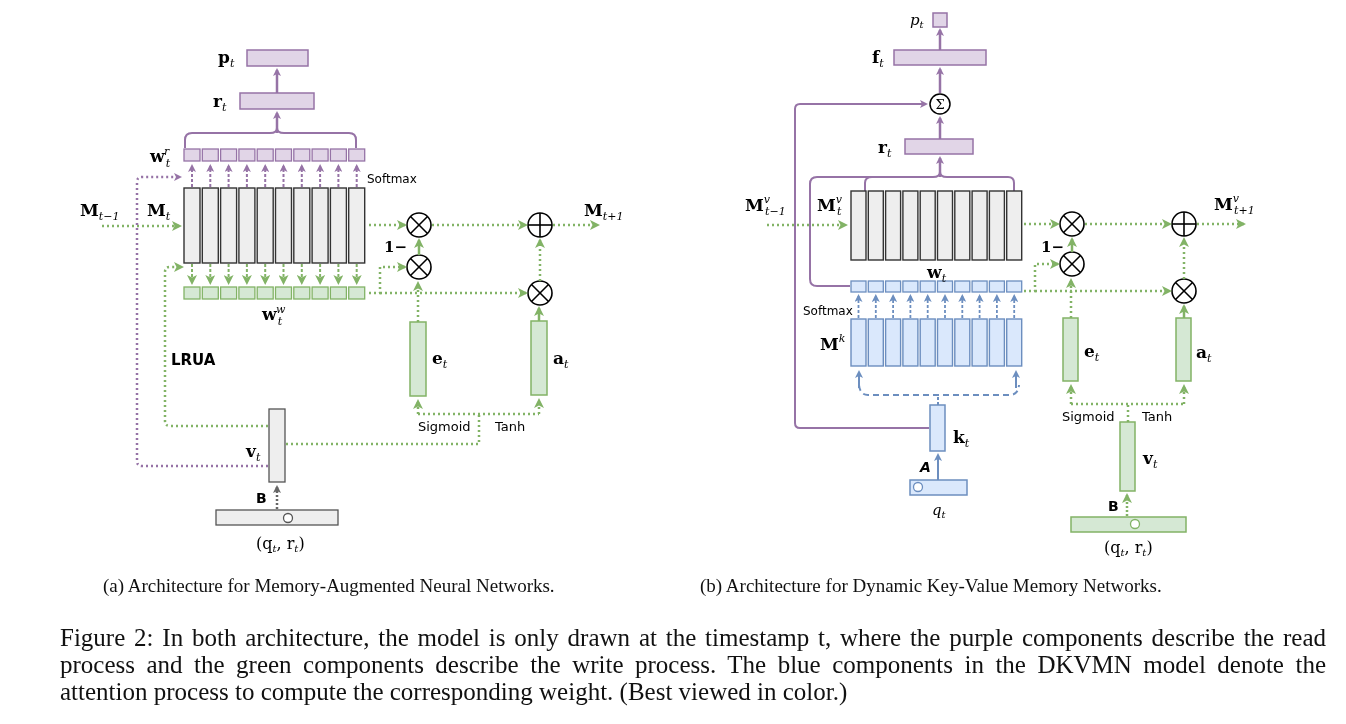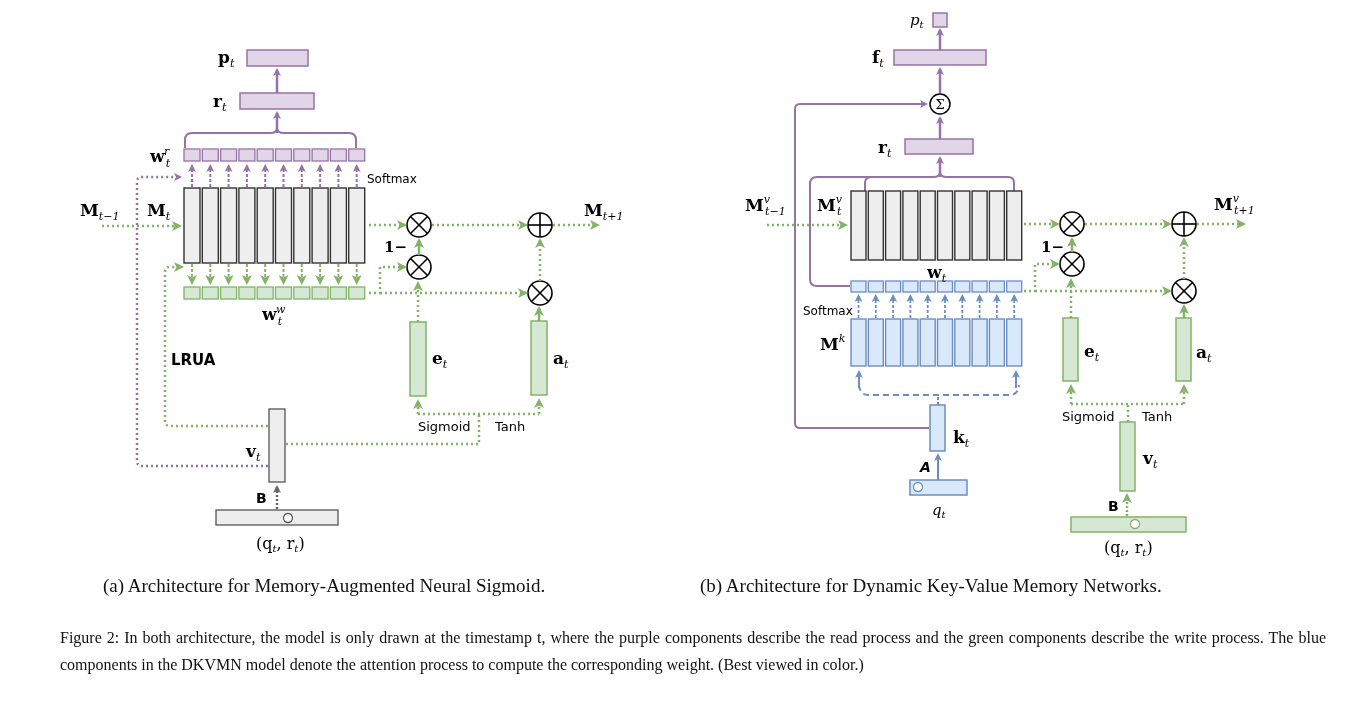--- a/index.html
+++ b/index.html
@@ -6,21 +6,21 @@
   body { width: 1346px; height: 724px; position: relative; overflow: hidden; }
   #fig { position: absolute; left: 0; top: 0; }
   .math { font-family: "DejaVu Serif", serif; fill: #000; }
   .sans { font-family: "DejaVu Sans", sans-serif; fill: #000; }
   .caption {
     position: absolute; font-family: "Liberation Serif", "DejaVu Serif", serif;
     font-size: 19px; color: #111; white-space: nowrap;
   }
   .fig-caption {
     position: absolute; left: 60px; top: 624px; width: 1266px;
-    font-family: "Liberation Serif", "DejaVu Serif", serif; font-size: 16px;
+    font-family: "Liberation Serif", "DejaVu Serif", serif; font-size: 25px;
     line-height: 27px; color: #111; text-align: justify;
   }
 </style>
 </head>
 <body>
 
 <svg id="fig" width="1346" height="610" viewBox="0 0 1346 610">
   <defs>
     <marker id="ahP" markerWidth="8" markerHeight="8" refX="6" refY="4" orient="auto" markerUnits="userSpaceOnUse">
       <path d="M0,0 L8,4 L0,8 L2,4 z" fill="#9673a6"></path>
@@ -311,15 +311,15 @@
     <rect x="1120" y="422" width="15" height="69" fill="#d5e8d4" stroke="#82b366" stroke-width="1.5"></rect>
     <text class="math" x="1143" y="464" font-size="17" font-weight="bold"><tspan>v</tspan><tspan font-size="11" dy="4" font-style="italic" font-weight="normal">t</tspan></text>
     <line x1="1127" y1="516" x2="1127" y2="495" stroke="#82b366" stroke-width="2.5" stroke-dasharray="2,2" marker-end="url(#ahG)"></line>
     <text class="sans" x="1108" y="511" font-size="14" font-weight="bold">B</text>
     <rect x="1071" y="517" width="115" height="15" fill="#d5e8d4" stroke="#82b366" stroke-width="1.5"></rect>
     <circle cx="1135" cy="524" r="4.5" fill="#fff" stroke="#82b366" stroke-width="1.3"></circle>
     <text class="math" x="1104" y="553" font-size="16"><tspan>(q</tspan><tspan font-size="10" dy="3" font-style="italic">t</tspan><tspan dy="-3">, r</tspan><tspan font-size="10" dy="3" font-style="italic">t</tspan><tspan dy="-3">)</tspan></text>
   </g>
 </svg>
 
-<div class="caption" style="left:103px; top:575px;">(a) Architecture for Memory-Augmented Neural Sigmoid.</div>
+<div class="caption" style="left:103px; top:575px;">(a) Architecture for Memory-Augmented Neural Networks.</div>
 <div class="caption" style="left:700px; top:575px;">(b) Architecture for Dynamic Key-Value Memory Networks.</div>
 <div class="fig-caption">Figure 2: In both architecture, the model is only drawn at the timestamp t, where the purple components describe the read process and the green components describe the write process. The blue components in the DKVMN model denote the attention process to compute the corresponding weight. (Best viewed in color.)</div>
 
 </body></html>

